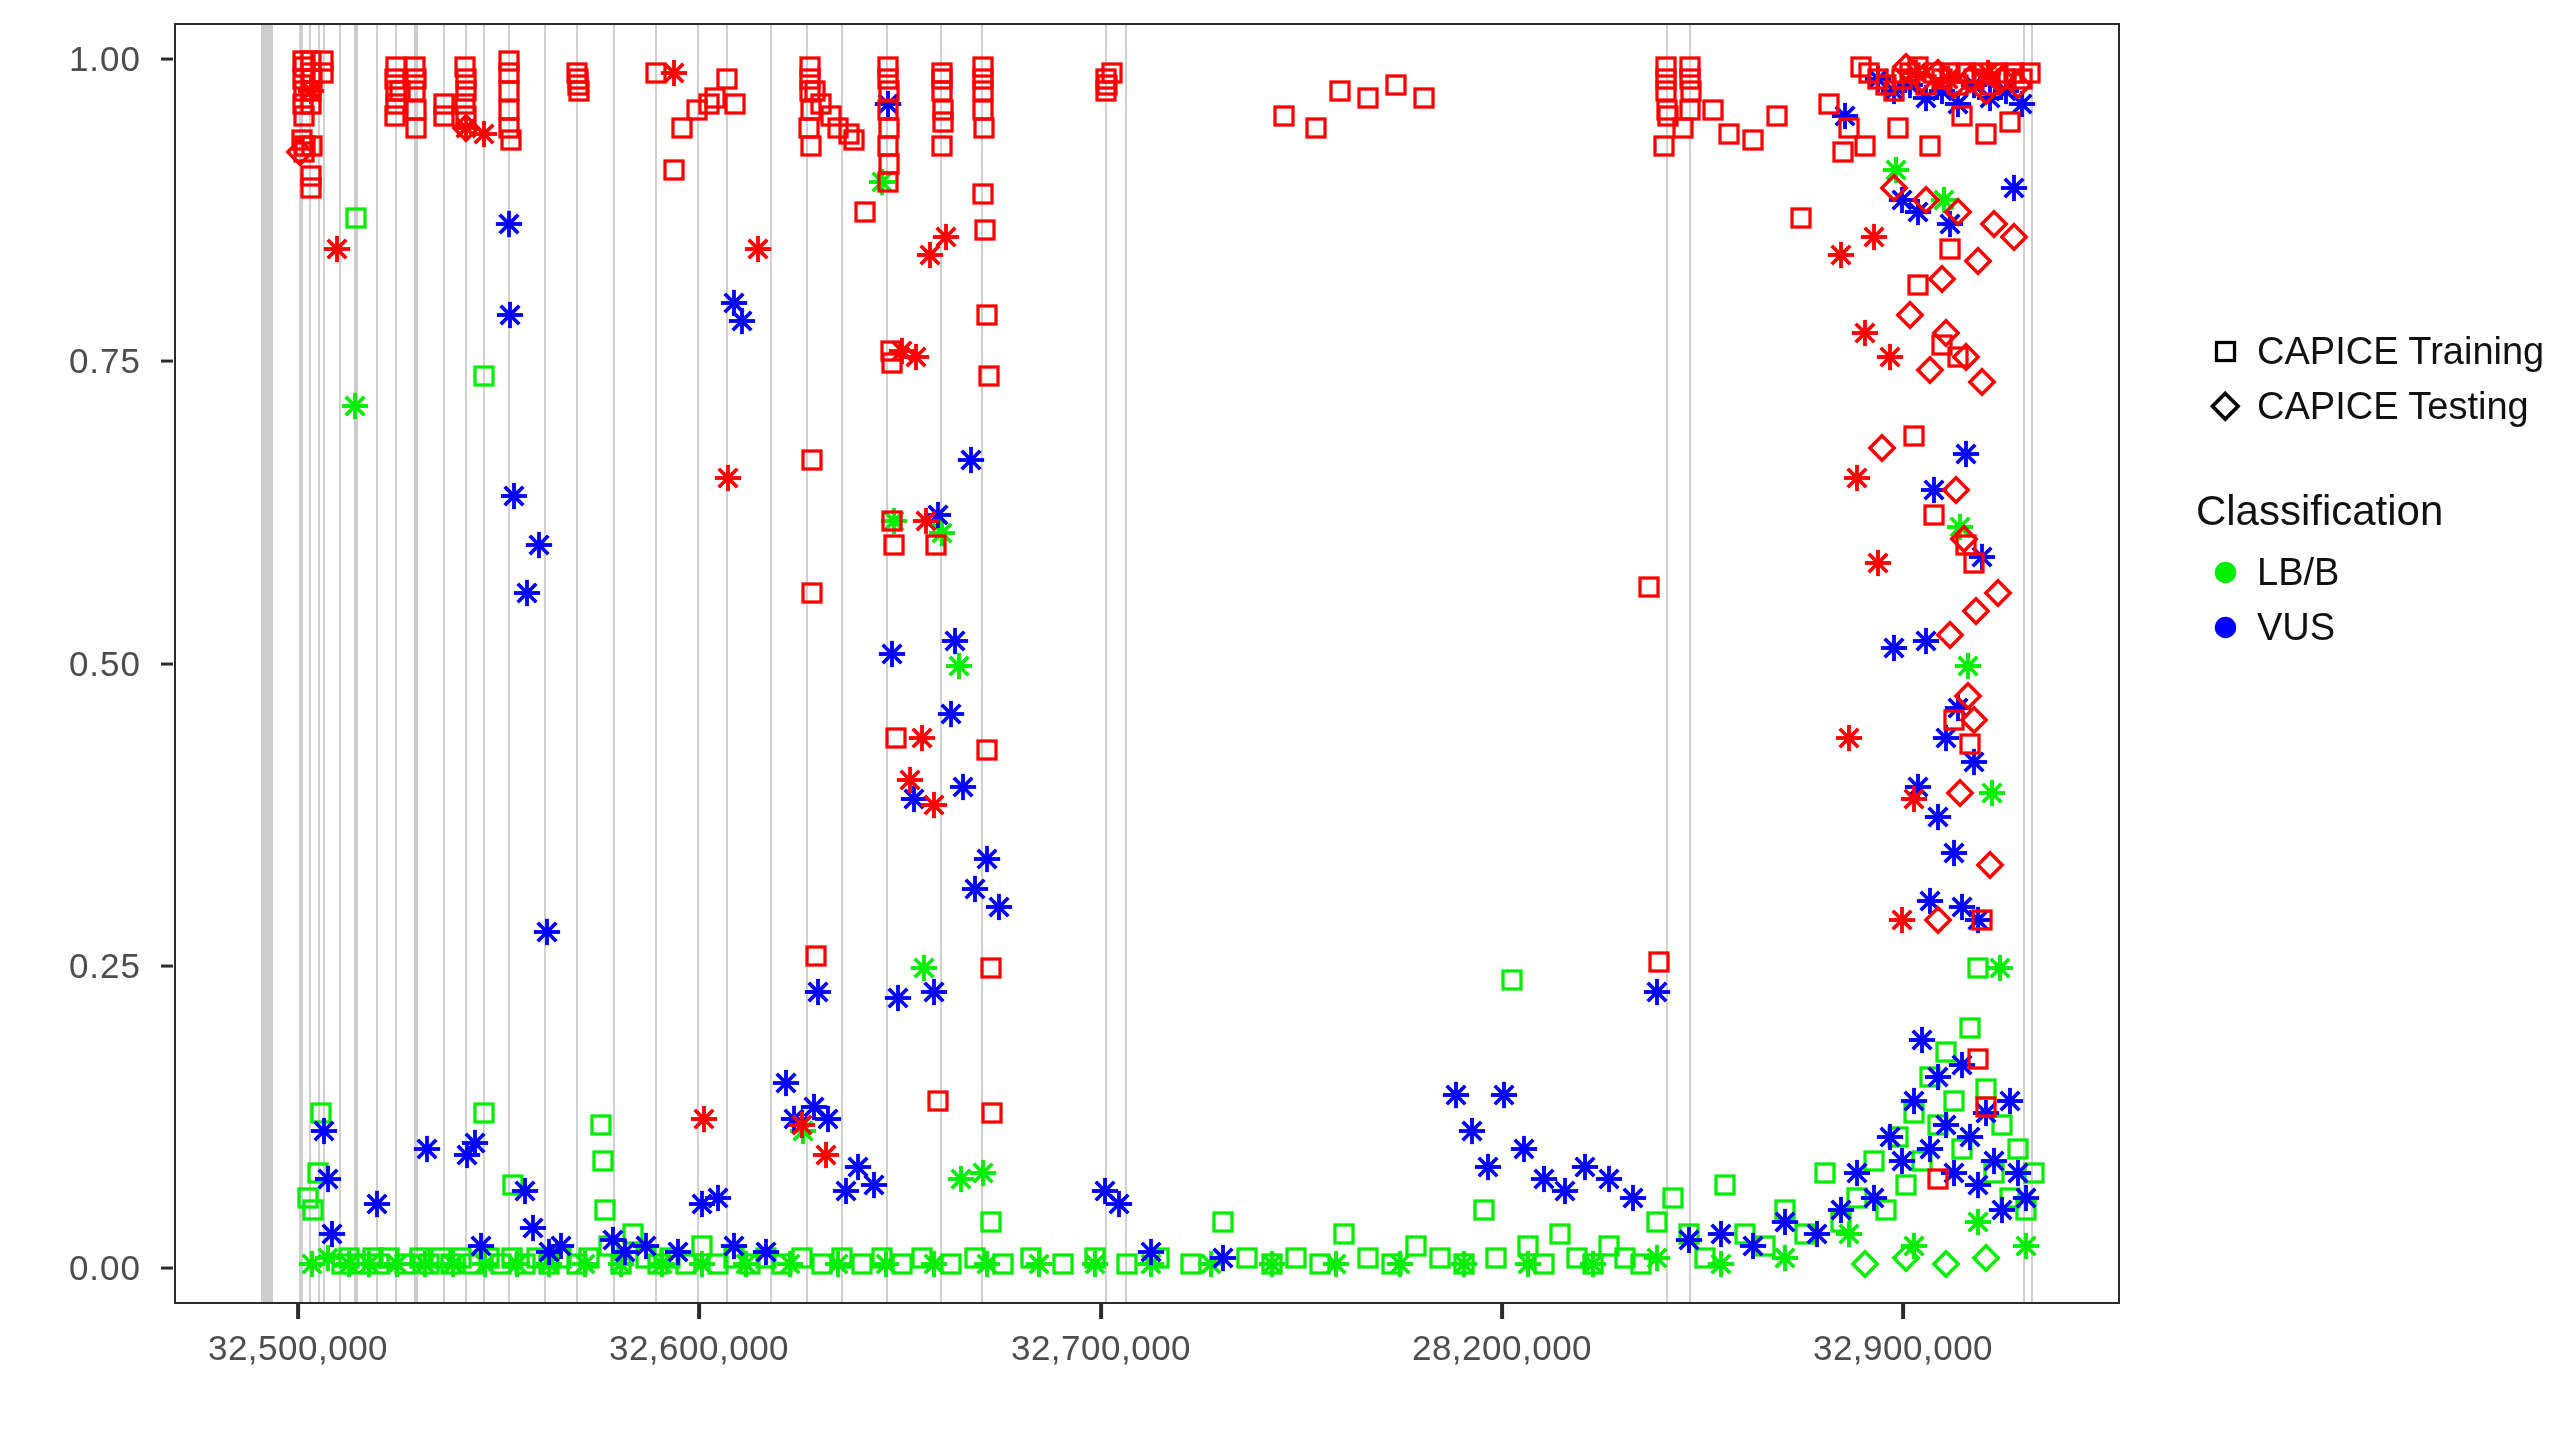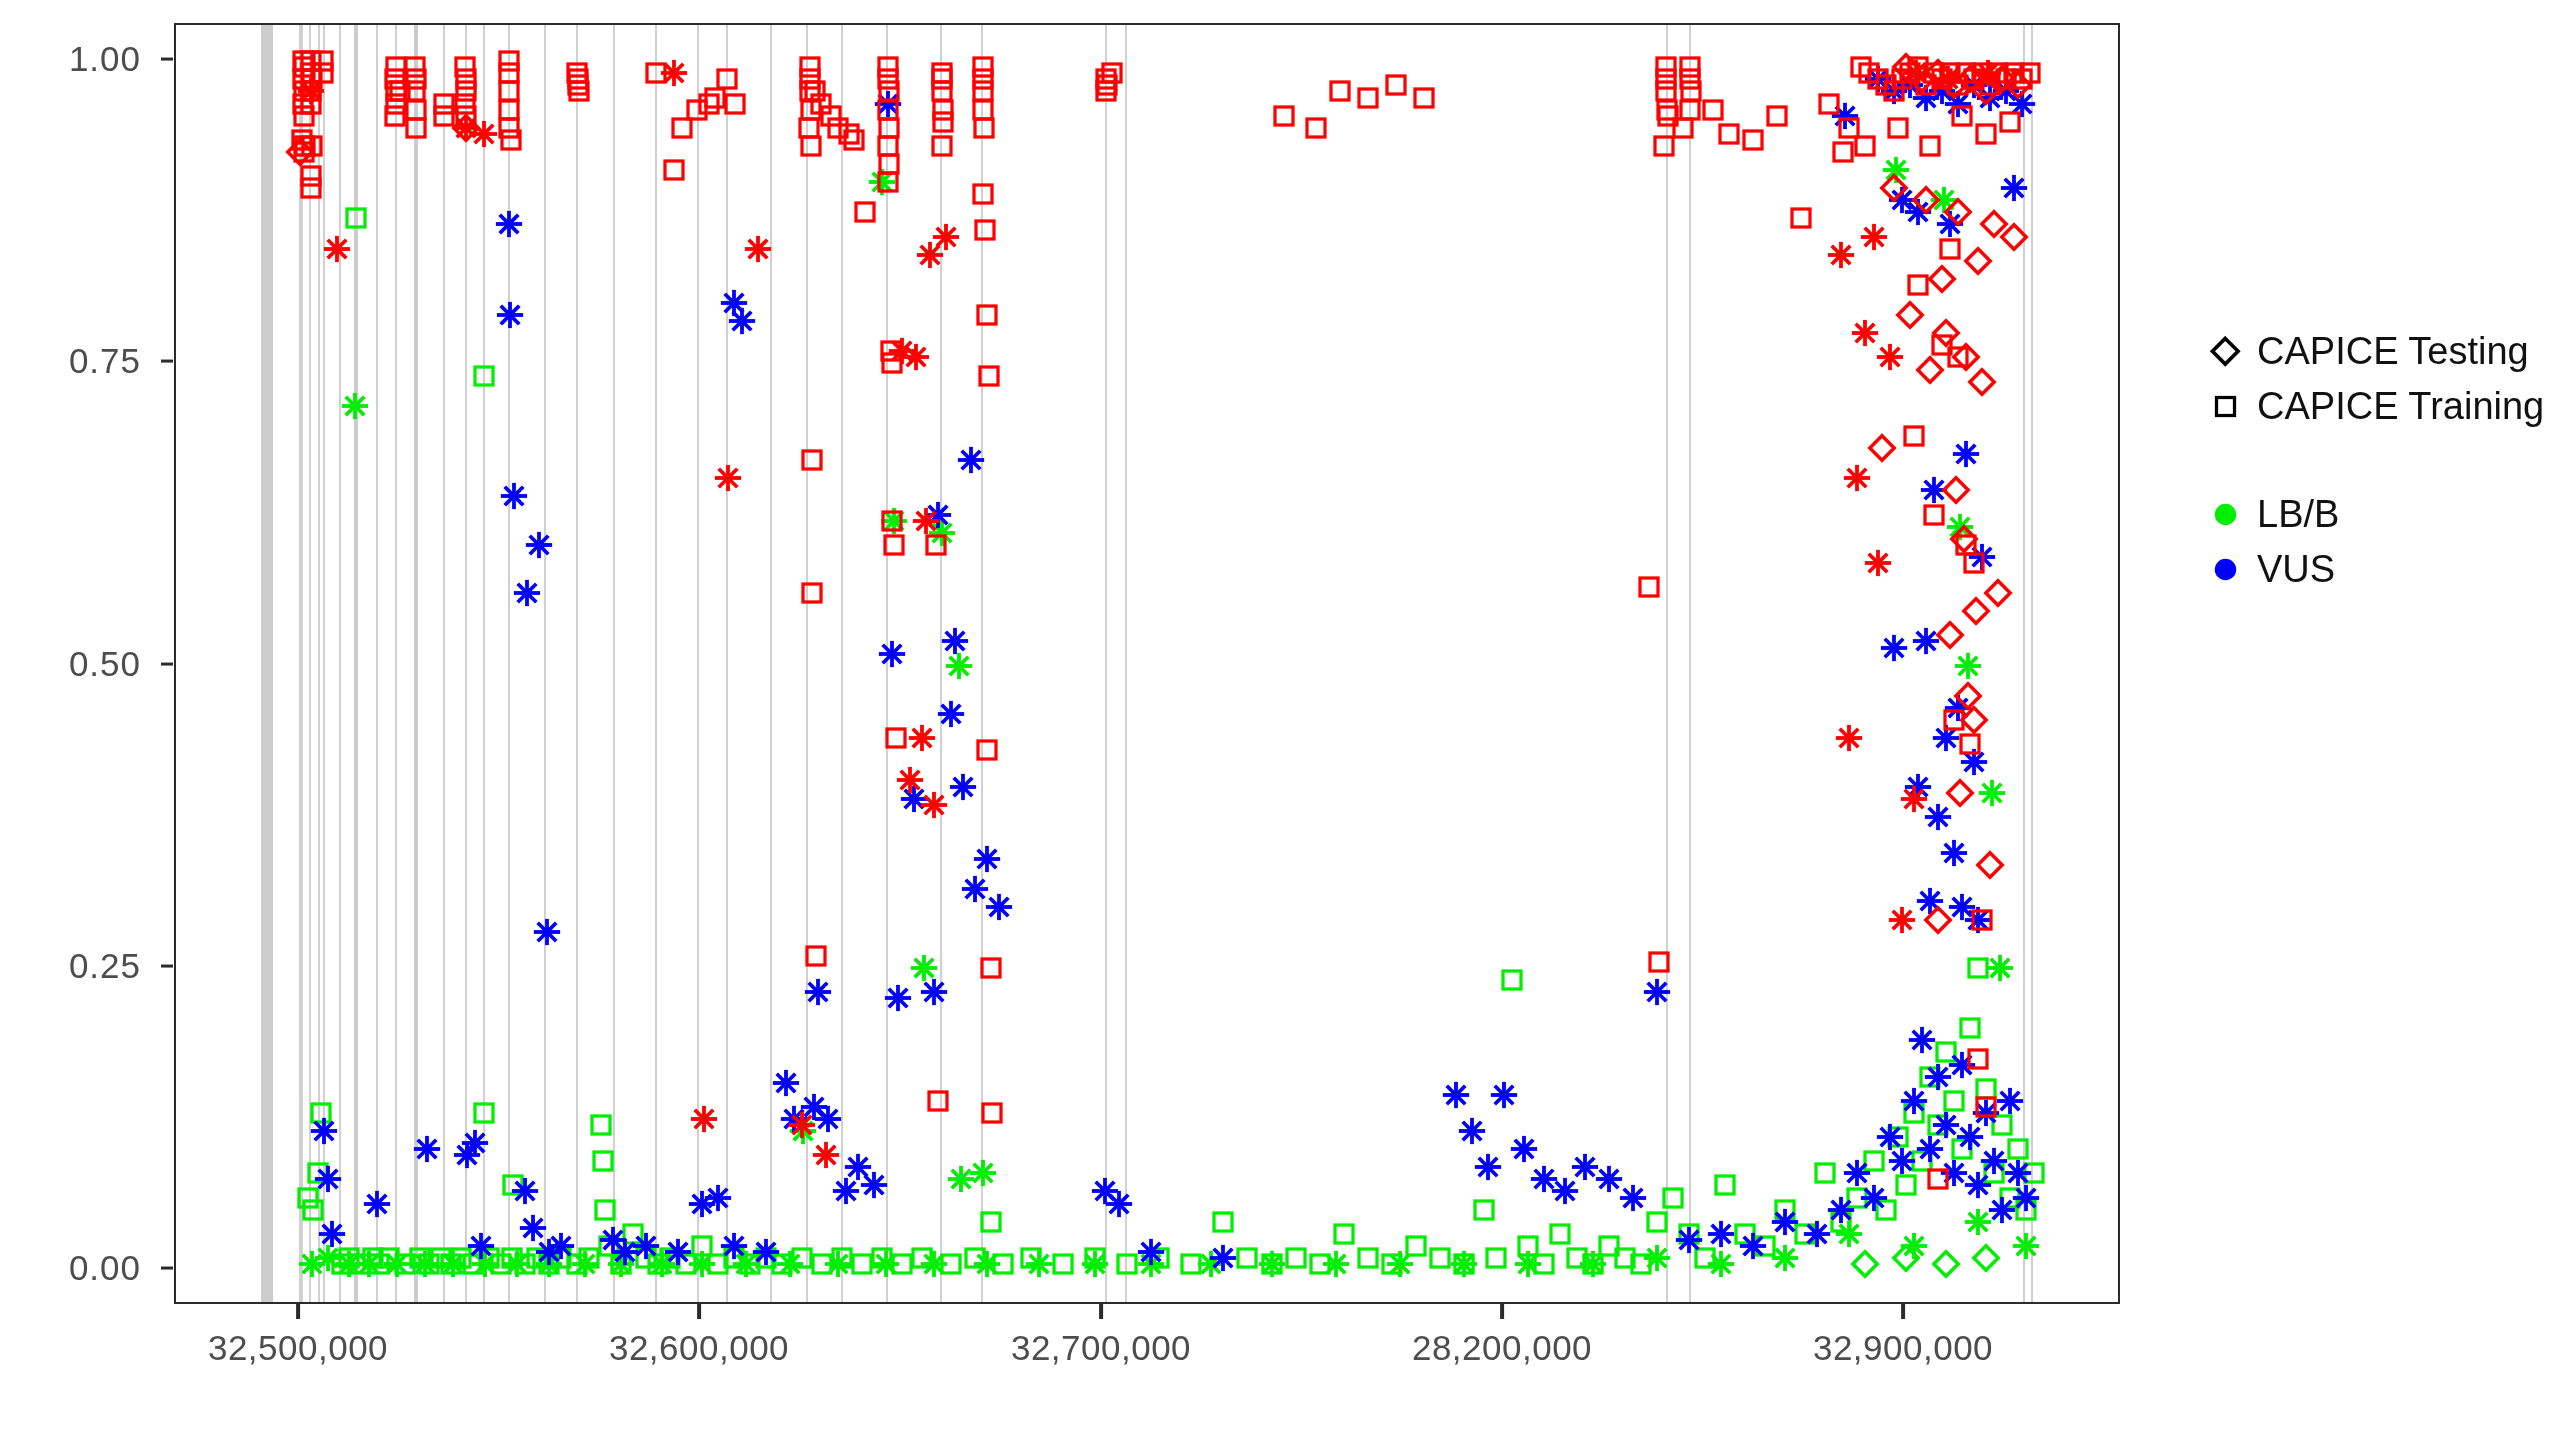--- a/index.html
+++ b/index.html
@@ -3372,35 +3372,36 @@
 
     <div id="ylab-pos">
       
     </div>
 
   </div>
 
   <div id="legend">
       <div class="lg-row">
         <div class="lg-key">
+          <svg width="25" height="25" viewBox="0 0 20 20">
+    <rect x="2.8" y="2.8" width="14.4" height="14.4" fill="none" stroke="#000000" stroke-width="2.6"></rect>
+          </svg>
+        </div>
+        <div class="lg-text">CAPICE Training</div>
+      </div>
+      <div class="lg-row">
+        <div class="lg-key">
           <svg width="30.5" height="30.5" viewBox="0 0 20 20">
     <polygon points="10,1.6 18.4,10 10,18.4 1.6,10" fill="none" stroke="#000000" stroke-width="2.4"></polygon>
           </svg>
         </div>
         <div class="lg-text">CAPICE Testing</div>
       </div>
-      <div class="lg-row">
-        <div class="lg-key">
-          <svg width="25" height="25" viewBox="0 0 20 20">
-    <rect x="2.8" y="2.8" width="14.4" height="14.4" fill="none" stroke="#000000" stroke-width="2.6"></rect>
-          </svg>
-        </div>
-        <div class="lg-text">CAPICE Training</div>
-      </div>
       <div class="lg-gap"></div>
+      <div class="lg-title">Classification</div>
       <div class="lg-row">
         <div class="lg-key">
           <svg width="29" height="29" viewBox="0 0 20 20">
     <circle cx="10" cy="10" r="7.4" fill="#00EE00"></circle>
           </svg>
         </div>
         <div class="lg-text">LB/B</div>
       </div>
       <div class="lg-row">
         <div class="lg-key">

